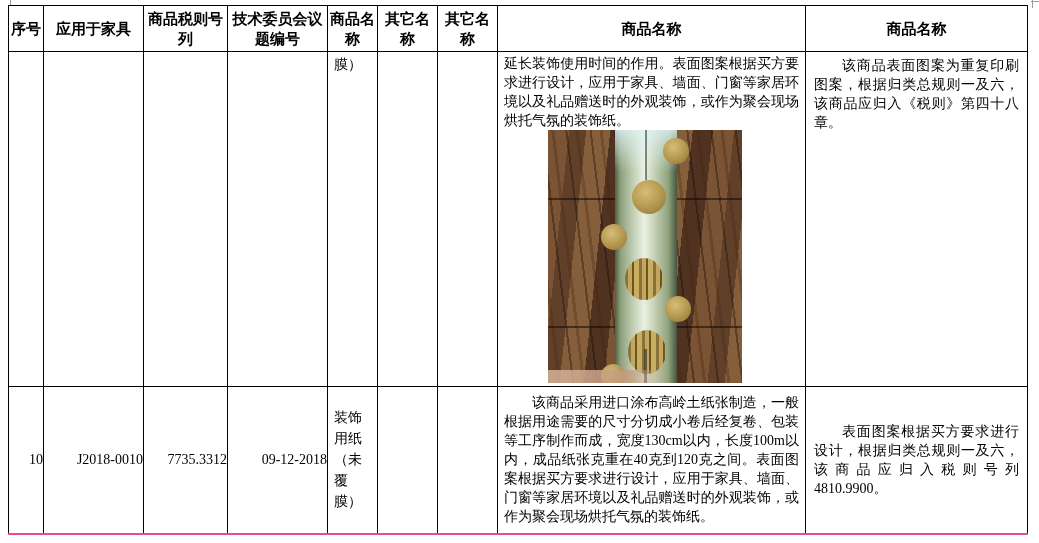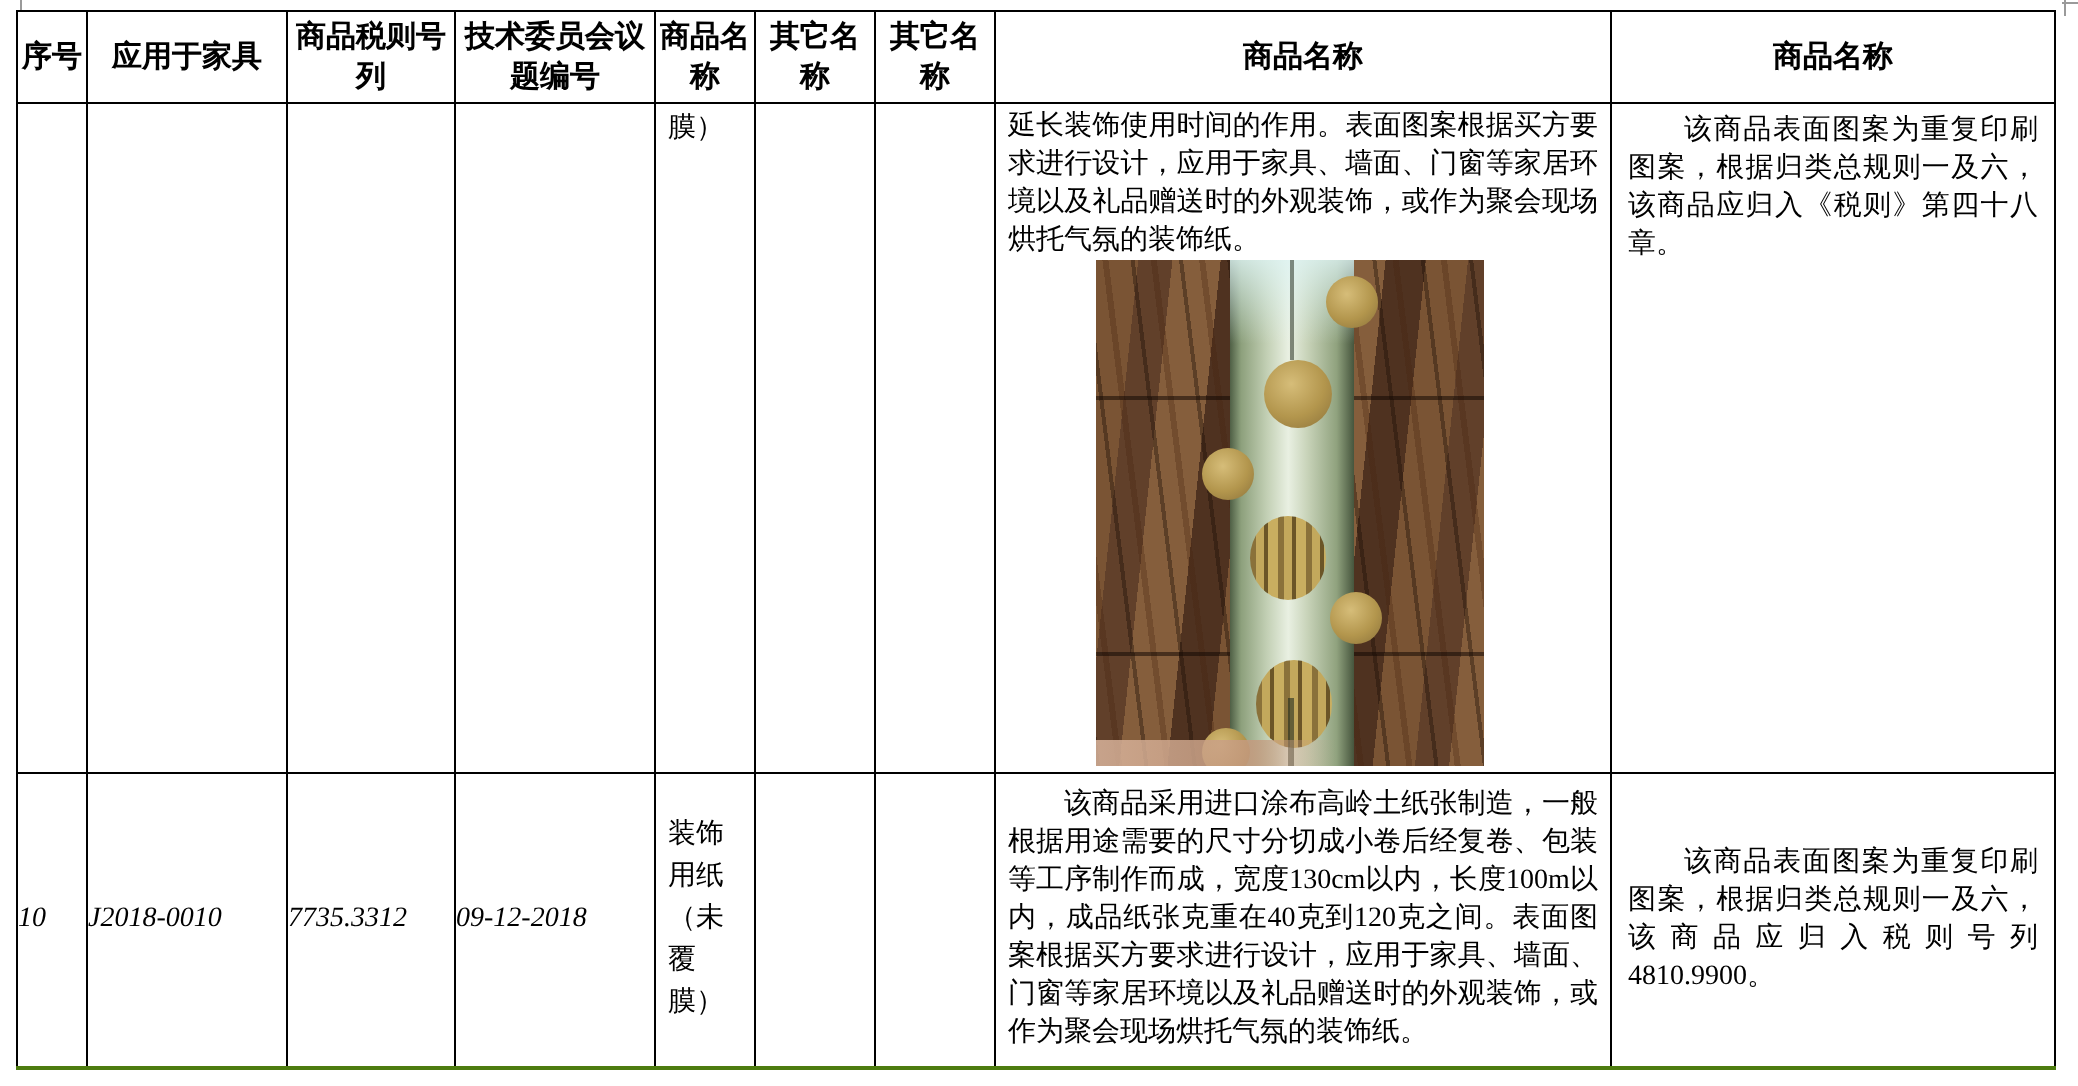--- a/index.html
+++ b/index.html
@@ -19,35 +19,35 @@
   .mark-right-v { left: 1032px; top: 0; width: 1px; height: 8px; }
   .mark-right-h { left: 1031px; top: 1px; width: 8px; height: 1px; }
 
   table.main {
     position: absolute; left: 8px; top: 5px;
     width: 1019px;
     border-collapse: collapse;
     table-layout: fixed;
   }
   td, th { border: 1px solid #000; overflow: hidden; padding: 0; }
-  tbody tr:last-child td { border-bottom: 2px solid #4d7c0f; }
+  tbody tr:last-child td { border-bottom: 2px solid #ec4899; }
 
   thead tr { height: 46px; }
   th {
     font-size: 15px; font-weight: bold;
     text-align: center; vertical-align: middle;
     line-height: 20px; padding: 0 2px;
   }
 
   tr.row-cont { height: 335px; }
   tr.row-main { height: 147px; }
 
   td { font-size: 14px; }
 
-  .cell-center { text-align: left; vertical-align: middle; font-style: italic; }
+  .cell-center { text-align: right; vertical-align: middle; }
 
   .name-cell { padding: 0 6px; line-height: 21px; vertical-align: middle; }
   .row-cont .name-cell { vertical-align: top; padding-top: 2px; }
 
   .desc-cell { vertical-align: top; padding: 2px 6px; line-height: 19px; margin-top: 22px; }
   .row-main .desc-cell { vertical-align: middle; }
   .desc-text { text-align: justify; }
   .indent { text-indent: 2em; }
   .clip-tall { max-height: 331px; overflow: hidden; }
   .clip-short { max-height: 143px; overflow: hidden; }
@@ -182,17 +182,17 @@
       <td class="cell-center">09-12-2018</td>
       <td class="name-cell">装饰用纸（未覆膜）</td>
       <td class="cell-center"></td>
       <td class="cell-center"></td>
       <td class="desc-cell">
         <div class="clip-short">
           <div class="desc-text indent">该商品采用进口涂布高岭土纸张制造，一般根据用途需要的尺寸分切成小卷后经复卷、包装等工序制作而成，宽度130cm以内，长度100m以内，成品纸张克重在40克到120克之间。表面图案根据买方要求进行设计，应用于家具、墙面、门窗等家居环境以及礼品赠送时的外观装饰，或作为聚会现场烘托气氛的装饰纸。</div>
         </div>
       </td>
       <td class="decision-cell">
-        <div class="decision-text">该商品表面图案为重复印刷图案，根据归类总规则一及六，该商品应归入税则号列4810.9900。</div>
+        <div class="decision-text">表面图案根据买方要求进行设计，根据归类总规则一及六，该商品应归入税则号列4810.9900。</div>
       </td>
     </tr>
   </tbody>
 </table>
 
 </body></html>

